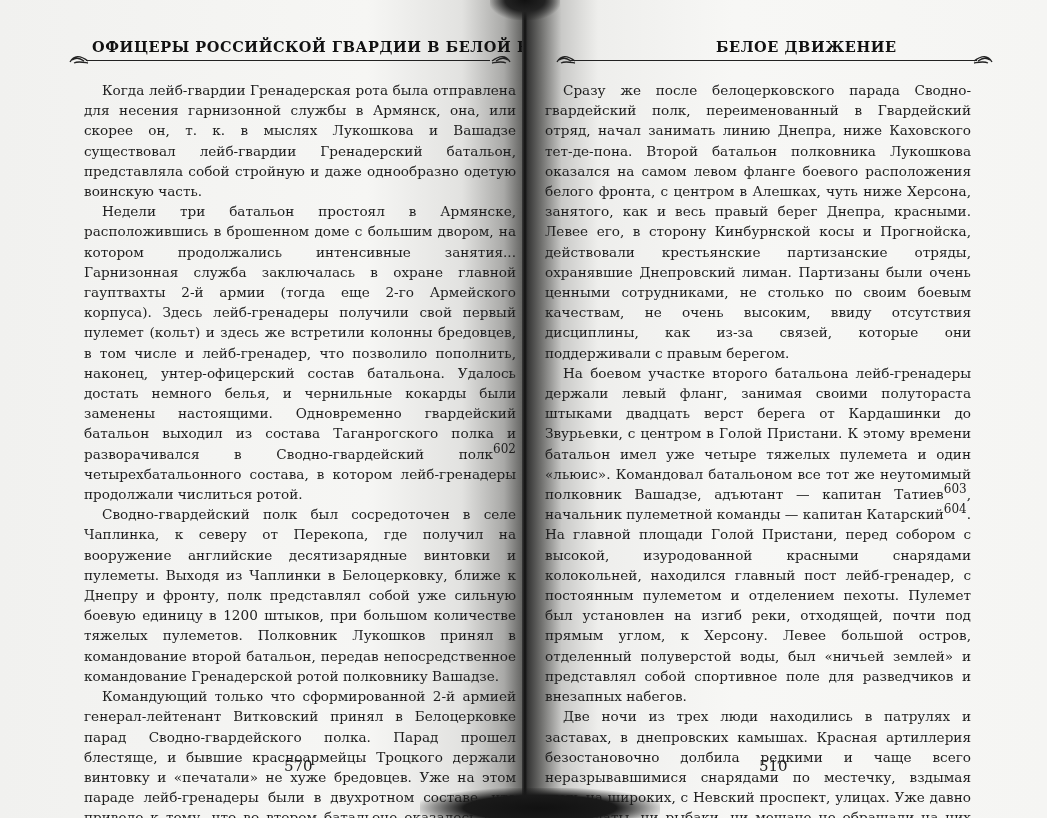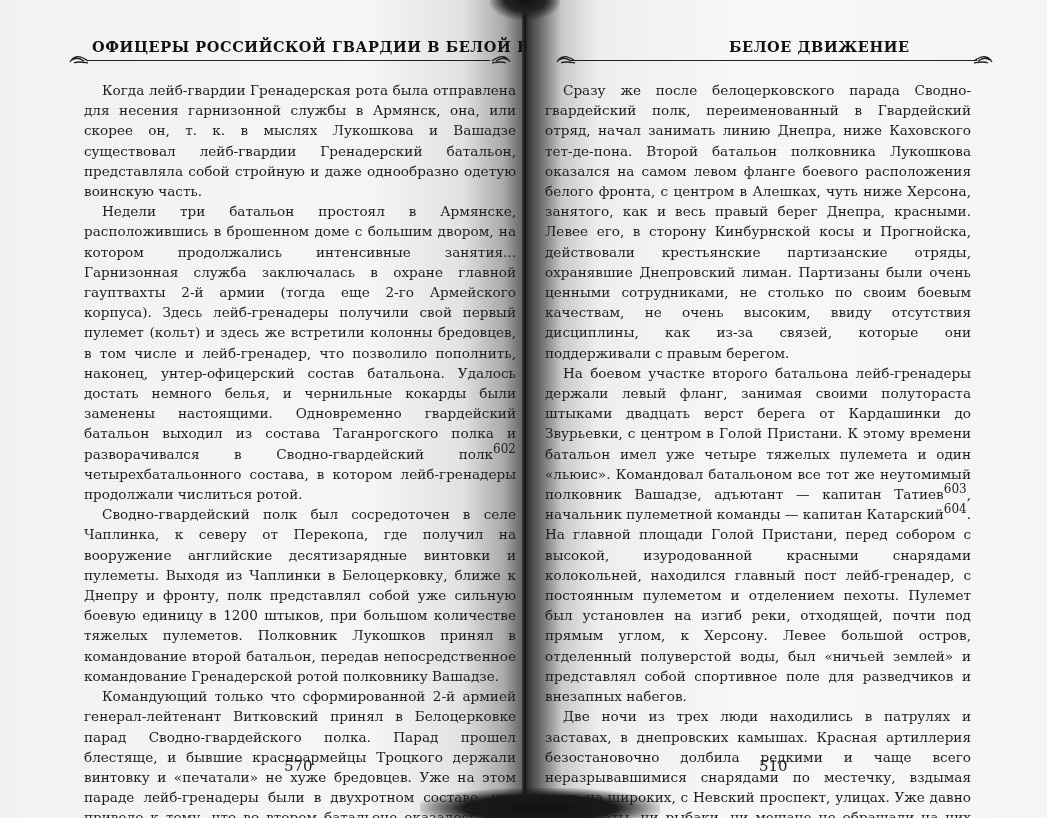--- a/index.html
+++ b/index.html
@@ -33,21 +33,21 @@
     position: absolute; left: 420px; bottom: -10px; width: 240px; height: 40px;
     background: radial-gradient(ellipse at center, #111 0%, #1a1a1a 45%, rgba(20,20,20,0) 75%);
   }
   .running-head {
     position: absolute; top: 38px;
     font-family: "DejaVu Serif", "Liberation Serif", serif;
     font-weight: bold; font-size: 14.5px; letter-spacing: 0.6px;
     white-space: nowrap; color: #111;
   }
   .left .running-head { left: 92px; }
-  .right .running-head { left: 204px; }
+  .right .running-head { left: 191px; }
   .head-rule {
     position: absolute; top: 60px; height: 1px; background: #222;
   }
   .left .head-rule { left: 86px; width: 404px; }
   .right .head-rule { left: 46px; width: 406px; }
   .ornament {
     position: absolute; top: 51px; width: 22px; height: 14px;
   }
   .ornament svg { width: 22px; height: 14px; display: block; }
   .left .orn-l { left: 68px; }

